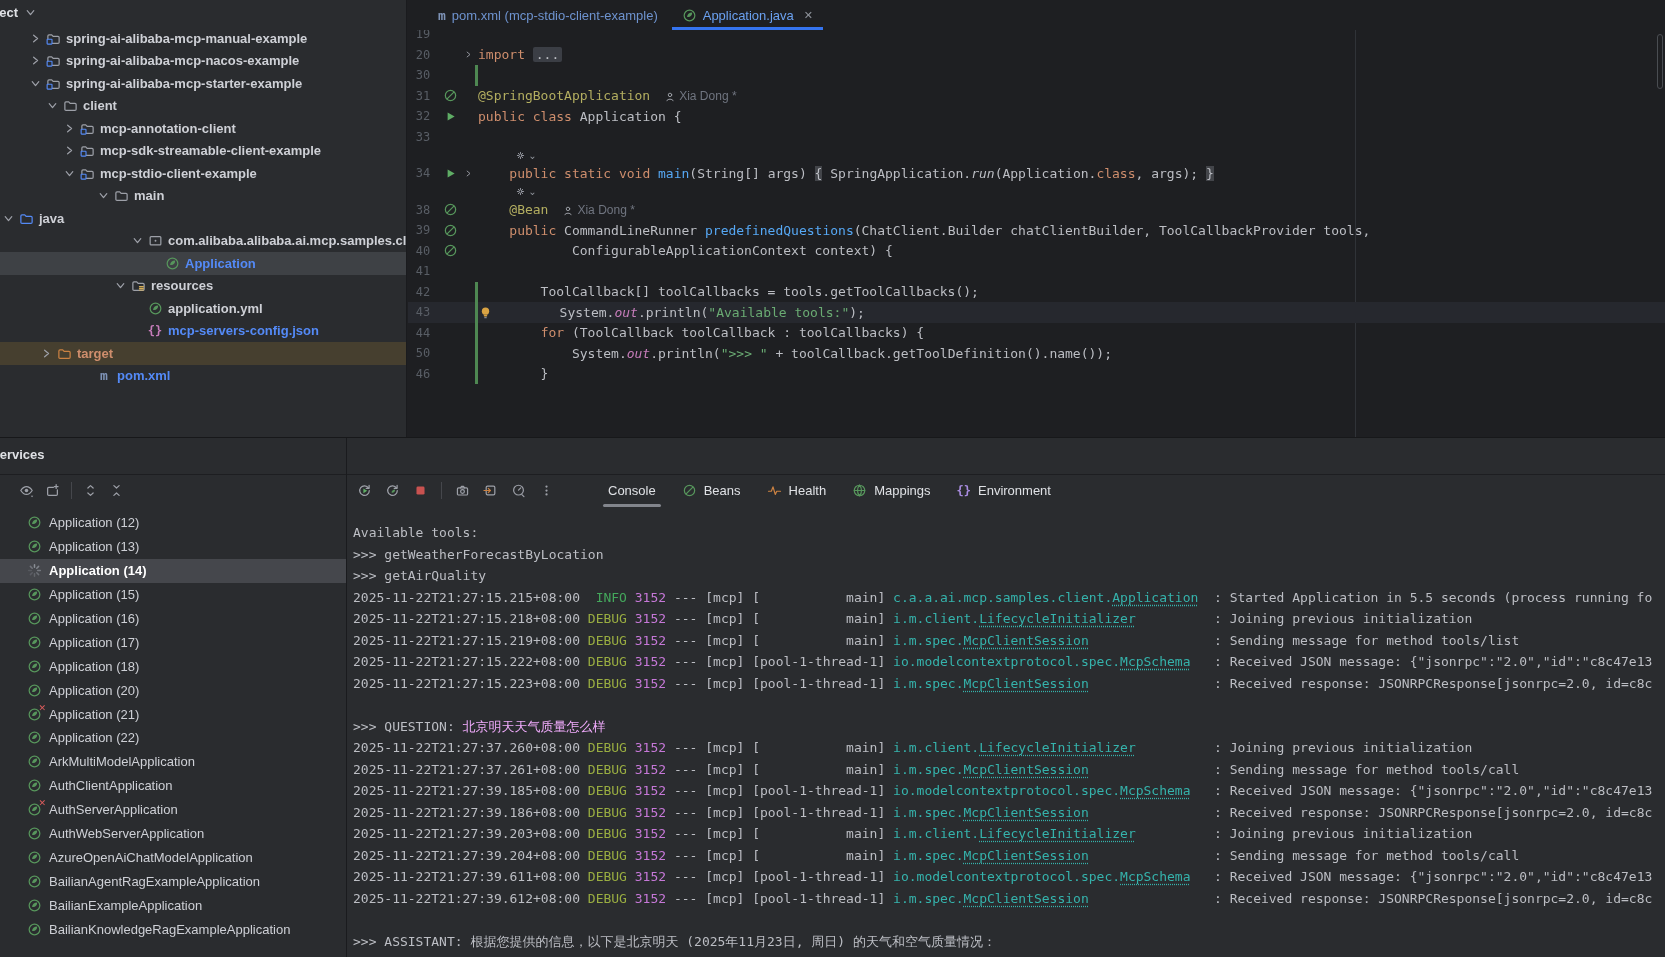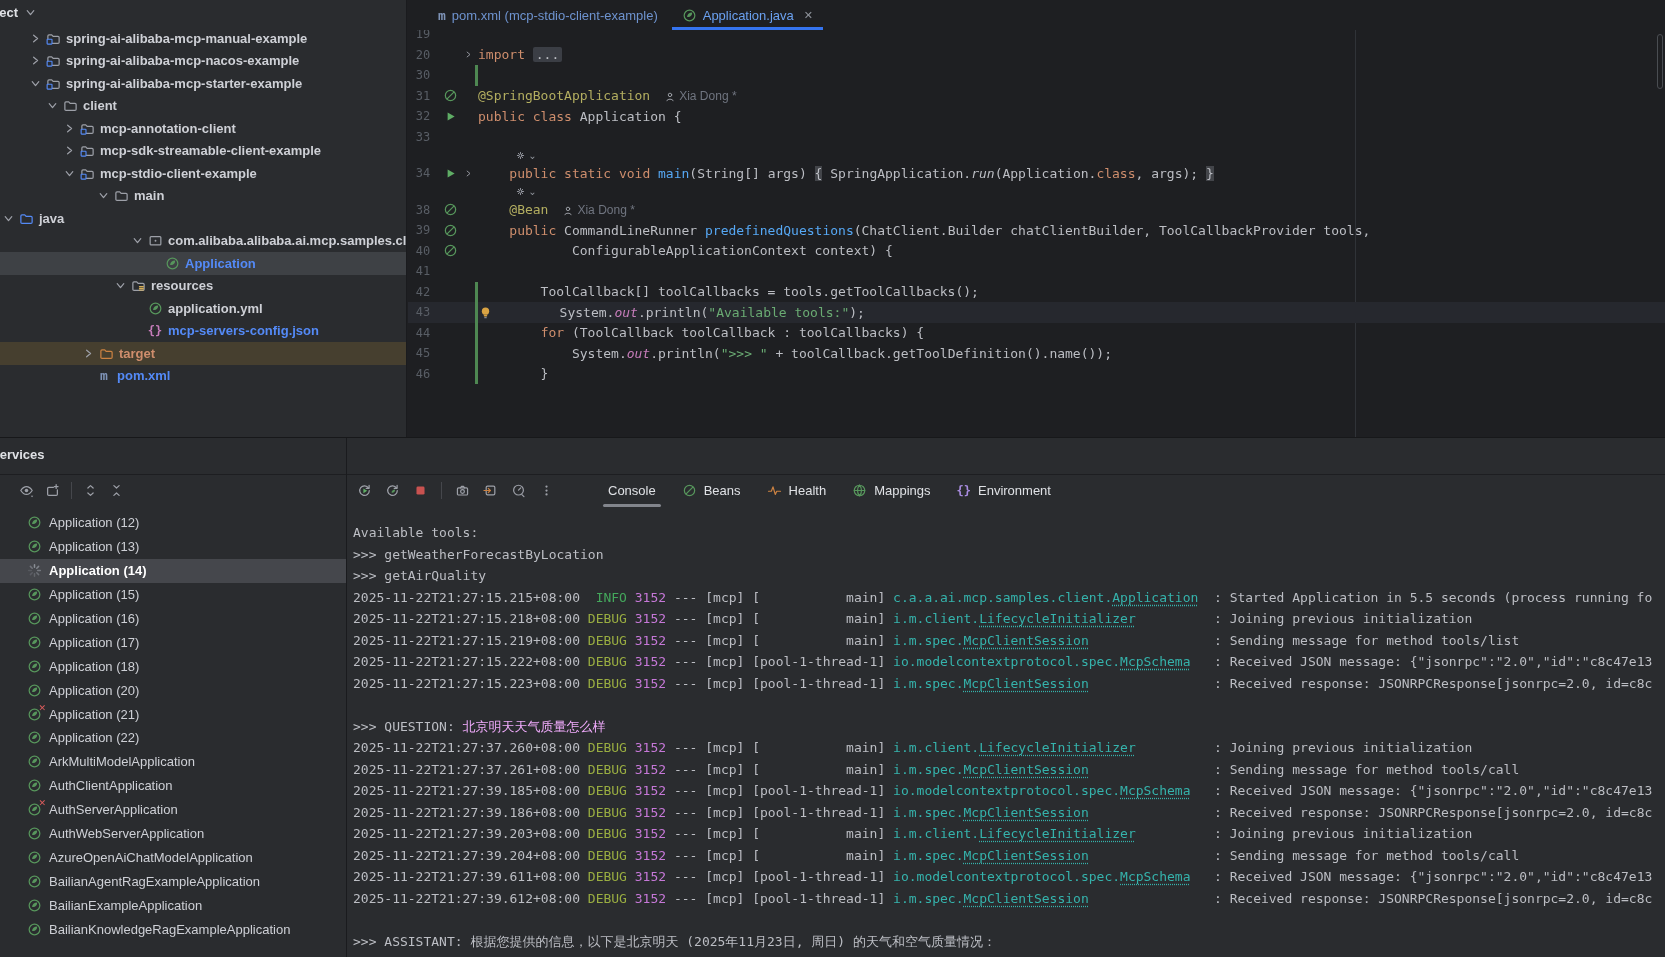--- a/index.html
+++ b/index.html
@@ -325,21 +325,21 @@
           </span>
           <span class="lbl">application.yml</span>
         </div>
         <div class="trow" style="padding-left: 129px;">
           <span class="chevbox"></span>
           <span class="icon">
             <span style="display: inline-flex; align-items: center; justify-content: center; color: rgb(199, 125, 187); font-size: 12px; font-weight: 700; font-family: &quot;DejaVu Sans Mono&quot;, monospace;">{}</span>
           </span>
           <span class="lbl blue">mcp-servers-config.json</span>
         </div>
-        <div class="trow excluded" style="padding-left: 80px;">
+        <div class="trow excluded" style="padding-left: 38px;">
           <span class="chevbox">
             <span class="chev">
               <svg width="15" height="15" viewBox="0 0 16 16" fill="none" stroke="#9da0a8" stroke-width="1.3" stroke-linecap="round" stroke-linejoin="round">
                 <polyline points="6,4.5 10.2,8 6,11.5"></polyline>
               </svg>
             </span>
           </span>
           <span class="icon">
             <span style="display: inline-flex; align-items: center; justify-content: center;">
               <svg width="15" height="15" viewBox="0 0 16 16" fill="none" stroke="#cc8242" stroke-width="1.3" stroke-linecap="round" stroke-linejoin="round">
@@ -571,21 +571,21 @@
               </svg></span><span>        System.</span><span class="tok-fld">out</span><span>.println(</span><span class="tok-str">"Available tools:"</span><span>);</span></span>
         </div>
         <div class="cl">
           <span class="ln">44</span>
           <span class="gi"></span>
           <span class="gf"></span>
           <span class="gb on"></span>
           <span class="ct"><span>        </span><span class="tok-kw">for</span><span> (ToolCallback toolCallback : toolCallbacks) {</span></span>
         </div>
         <div class="cl">
-          <span class="ln">45</span>
+          <span class="ln">50</span>
           <span class="gi"></span>
           <span class="gf"></span>
           <span class="gb on"></span>
           <span class="ct"><span>            System.</span><span class="tok-fld">out</span><span>.println(</span><span class="tok-str">"&gt;&gt;&gt; "</span><span> + toolCallback.getToolDefinition().name());</span></span>
         </div>
         <div class="cl">
           <span class="ln">46</span>
           <span class="gi"></span>
           <span class="gf"></span>
           <span class="gb on"></span>

